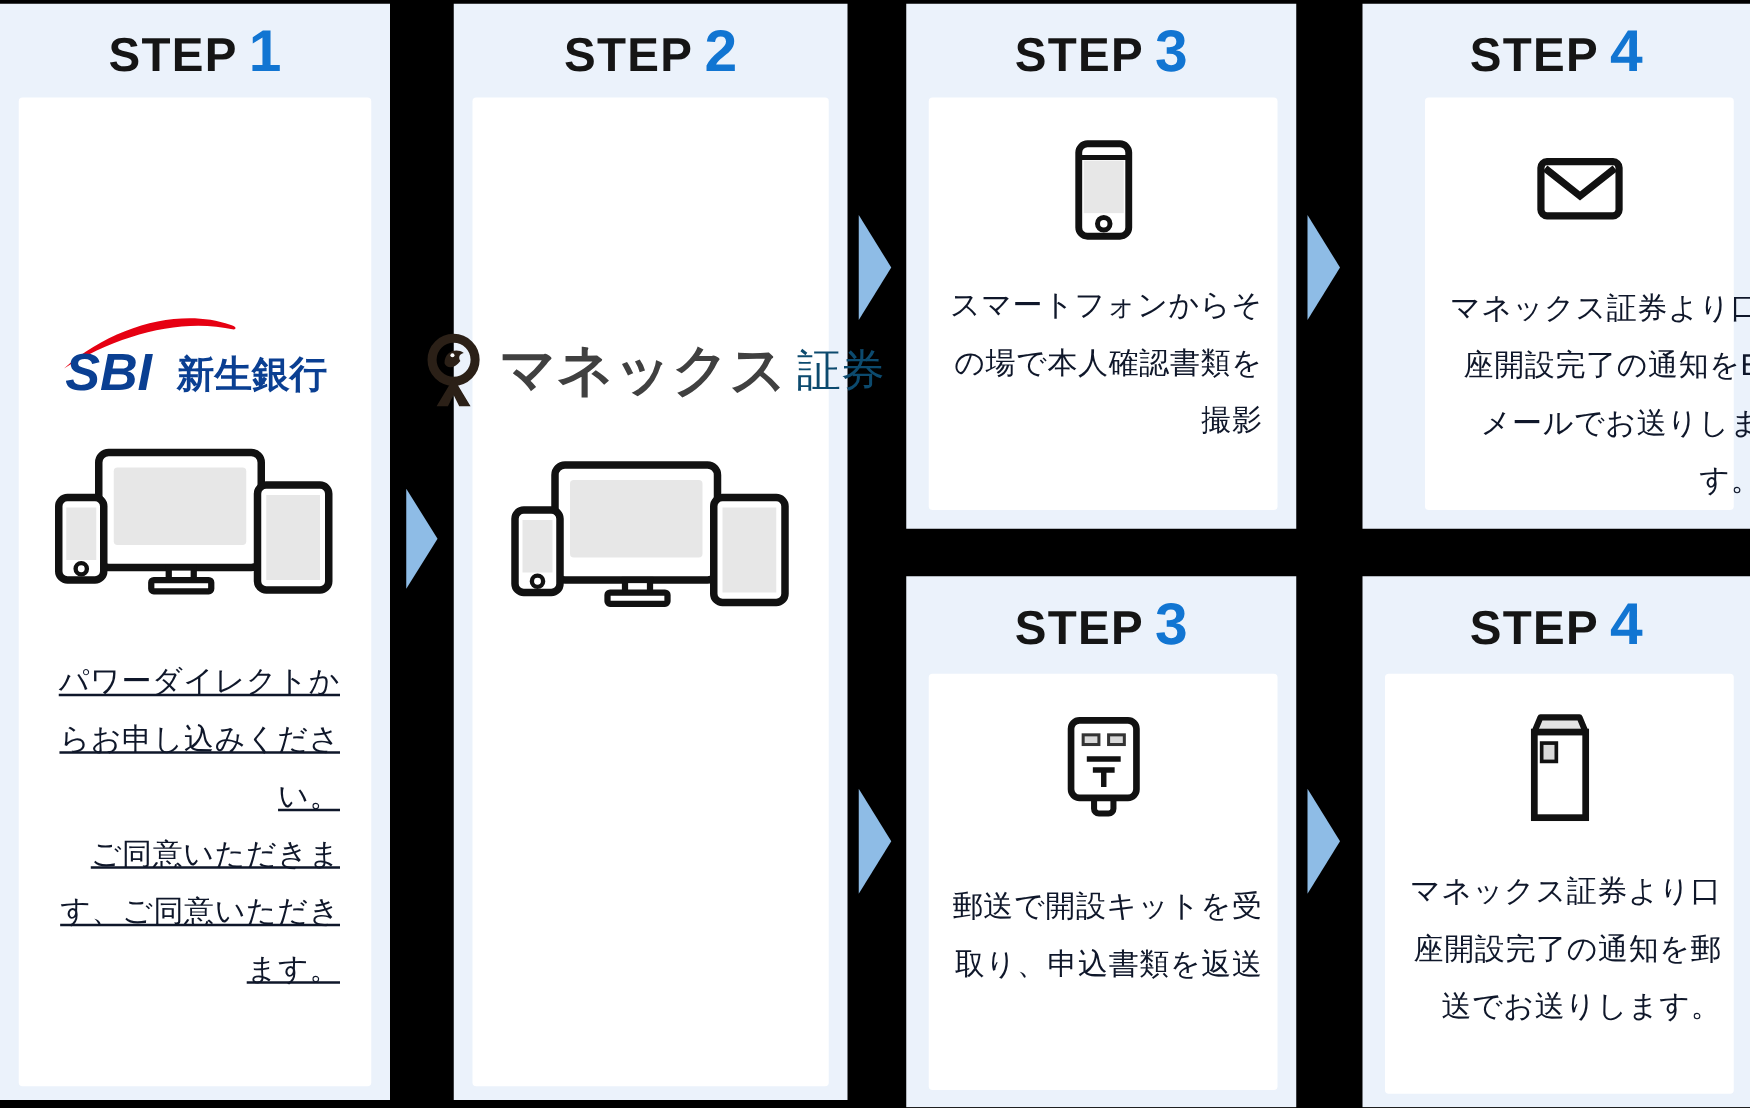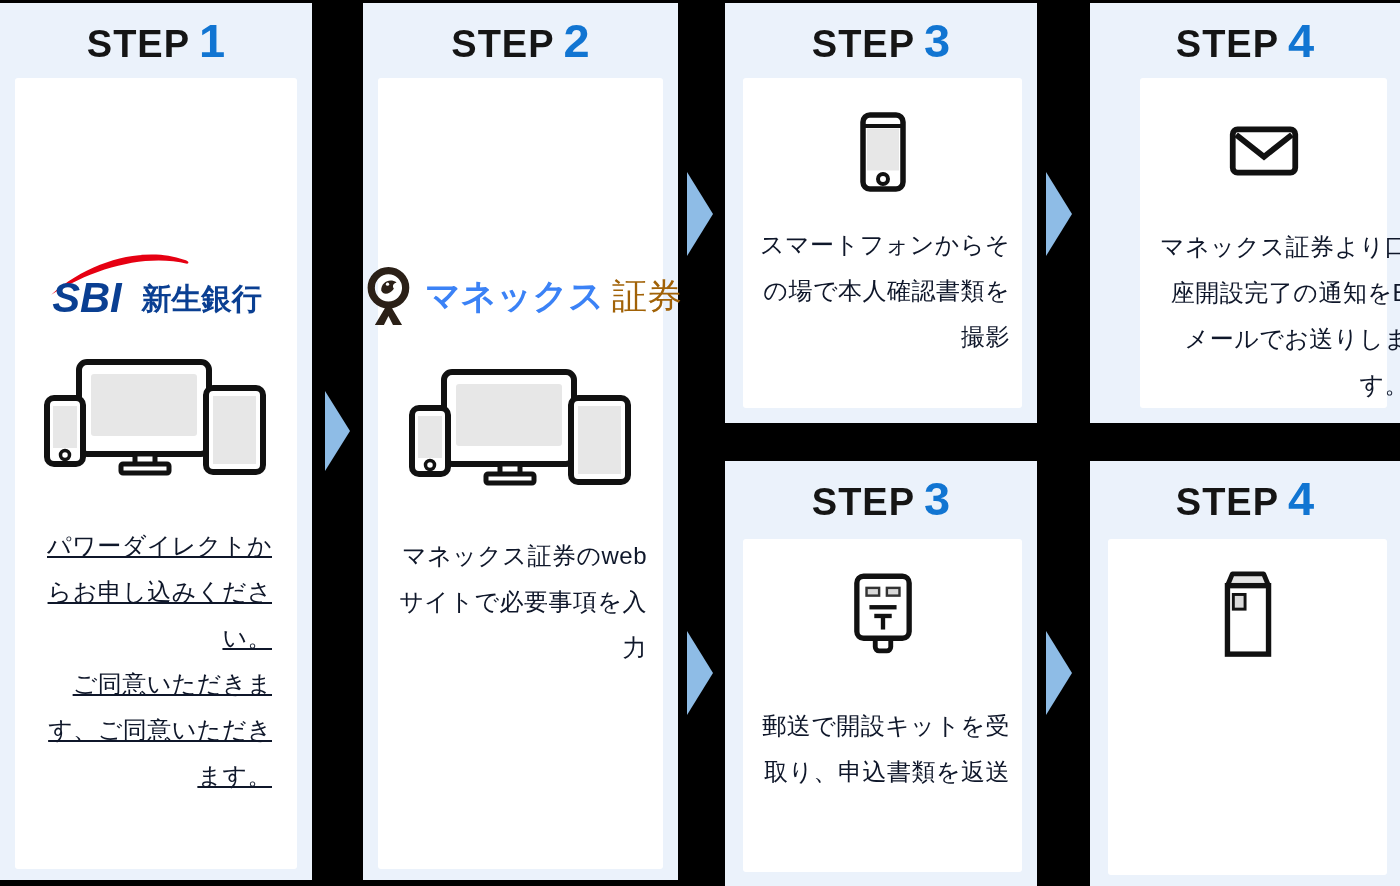--- a/index.html
+++ b/index.html
@@ -63,22 +63,22 @@
   #sbi-logo    { top:174px; }
   #devices-1   { top:278px; }
   #monex-logo  { top:186px; }
   #devices-2   { top:288px; }
   #phone-icon-wrap   { top:33px; }
   #mail-icon-wrap    { top:48px; }
   #postbox-icon-wrap { top:34px; }
   #venv-icon-wrap    { top:31px; }
 
   .monex-logo-row{ display:flex; align-items:center; gap:8px; }
-  .monex-text-bold { font-size:35px; font-weight:bold; color:#3b82f6; letter-spacing:0; white-space:nowrap; }
-  .monex-text-light{ font-size:35px; font-weight:normal; color:#a16207; white-space:nowrap; }
+  .monex-text-bold { font-size:45px; font-weight:bold; color:#404040; letter-spacing:0; white-space:nowrap; }
+  .monex-text-light{ font-size:35px; font-weight:normal; color:#0c4a6e; white-space:nowrap; }
 
   .arrow-right{
     position:absolute; width:0; height:0;
     border-top:42px solid transparent;
     border-bottom:42px solid transparent;
     border-left:26px solid #8ebce6;
   }
   #arrow-1{ left:325px; top:391px;
     border-top-width:40px; border-bottom-width:40px; border-left-width:25px; }
   #arrow-2{ left:687px;  top:172px; }
@@ -146,21 +146,20 @@
           <rect x="48" y="18" width="106" height="62" rx="3" fill="#e7e7e7"></rect>
           <rect x="92" y="98" width="20" height="13" fill="#fff" stroke="#111" stroke-width="5"></rect>
           <rect x="78" y="108" width="48" height="9" rx="2" fill="#fff" stroke="#111" stroke-width="5"></rect>
           <rect x="4" y="42" width="36" height="66" rx="7" fill="#fff" stroke="#111" stroke-width="6"></rect>
           <rect x="10" y="50" width="24" height="42" fill="#e7e7e7"></rect>
           <circle cx="22" cy="99" r="4.5" fill="#fff" stroke="#111" stroke-width="3.5"></circle>
           <rect x="163" y="32" width="57" height="84" rx="7" fill="#fff" stroke="#111" stroke-width="6"></rect>
           <rect x="170" y="40" width="43" height="68" fill="#e7e7e7"></rect>
         </svg>
       </div>
-      <div class="card-text" id="text-2">マネックス証券のwebサイトで必要事項を入力</div>
     </div>
   </div>
 
   <div class="panel" id="panel-3a">
     <div class="step-header">
       <span class="step-label">STEP</span>
       <span class="step-number">3</span>
     </div>
     <div class="card" id="card-3a">
       <div class="icon-center" id="phone-icon-wrap">
@@ -218,20 +217,21 @@
       <span class="step-number">4</span>
     </div>
     <div class="card" id="card-4b">
       <div class="icon-center" id="venv-icon-wrap">
         <svg width="52" height="90" viewBox="0 0 52 92">
           <polygon points="5,16 10,4 42,4 47,16" fill="#e3e3e3" stroke="#111" stroke-width="5" stroke-linejoin="round"></polygon>
           <rect x="5" y="16" width="42" height="70" fill="#fff" stroke="#111" stroke-width="5.5"></rect>
           <rect x="11" y="25" width="12" height="15" fill="#d9d9d9" stroke="#111" stroke-width="3"></rect>
         </svg>
       </div>
+      <div class="card-text" id="text-4b">マネックス証券より口座開設完了の通知を郵送でお送りします。</div>
     </div>
   </div>
 
   <div class="arrow-right" id="arrow-1"></div>
   <div class="arrow-right" id="arrow-2"></div>
   <div class="arrow-right" id="arrow-3"></div>
   <div class="arrow-right" id="arrow-4"></div>
   <div class="arrow-right" id="arrow-5"></div>
 
 </div>

